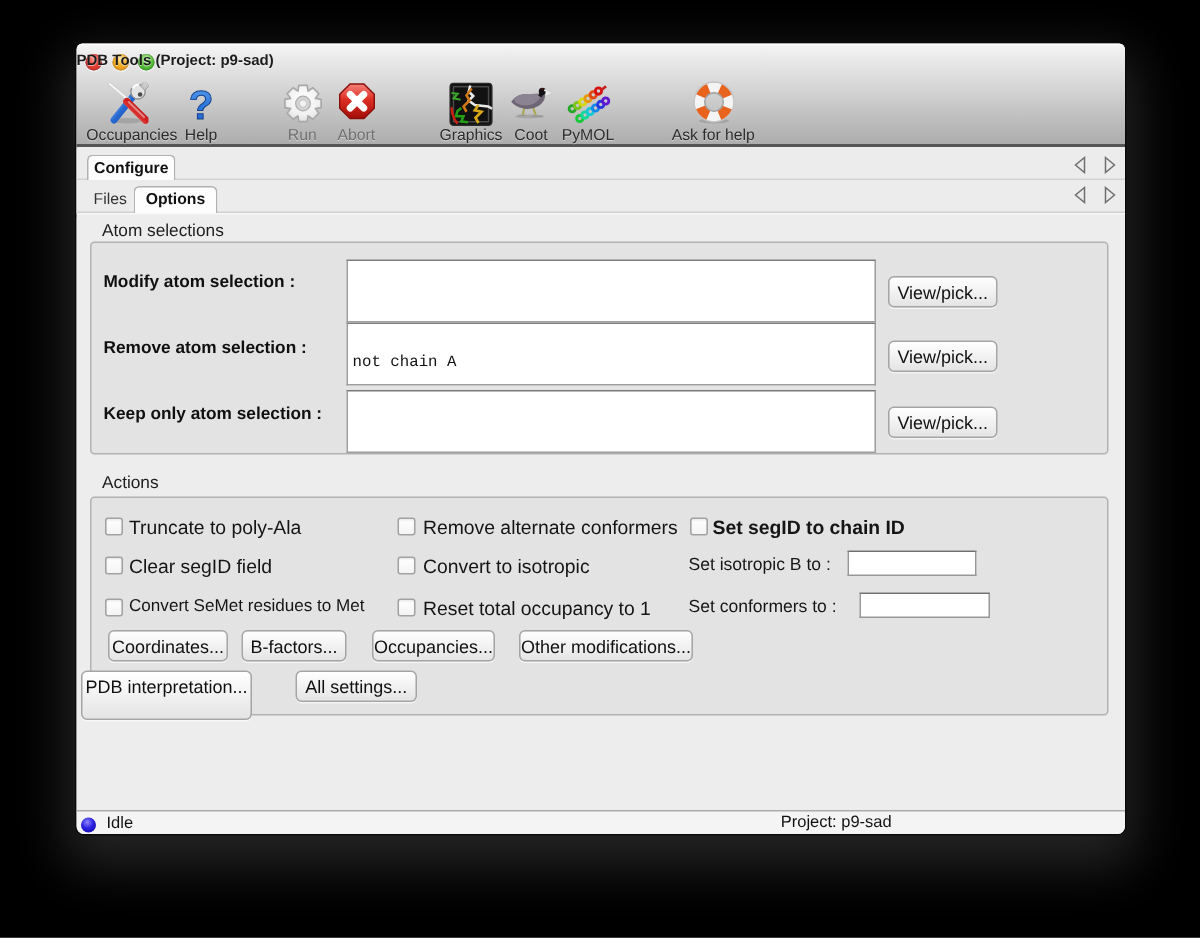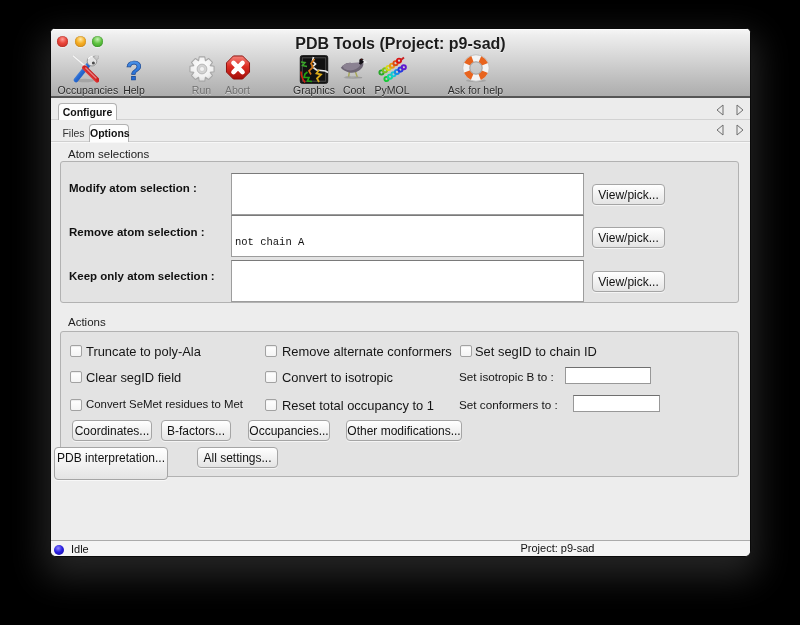--- a/index.html
+++ b/index.html
@@ -7,33 +7,33 @@
   box-shadow:0 14px 34px 7px rgba(140,140,140,0.26);box-sizing:border-box;}
 
 #header{position:absolute;left:0;top:0;width:100%;height:67px;
   background:linear-gradient(to bottom,#f7f7f7 0%,#ededed 10%,#d8d8d8 40%,#bcbcbc 78%,#adadad 100%);
   border-bottom:2px solid #555;box-sizing:content-box;}
 #header:before{content:"";position:absolute;left:0;top:0;width:100%;height:1px;background:rgba(255,255,255,0.8);}
 .tl{position:absolute;top:6.5px;width:11px;height:11px;border-radius:50%;}
 #tl-red{left:6px;background:radial-gradient(circle at 50% 30%,#ff9d96 0%,#ea463b 42%,#d2362c 75%,#ad2a22 100%);box-shadow:inset 0 0 1px rgba(80,0,0,.8),0 1px 1px rgba(255,255,255,.6);}
 #tl-yel{left:23.5px;background:radial-gradient(circle at 50% 30%,#ffe9a8 0%,#f5ae23 45%,#e3961a 80%,#c27e15 100%);box-shadow:inset 0 0 1px rgba(110,70,0,.8),0 1px 1px rgba(255,255,255,.6);}
 #tl-grn{left:41px;background:radial-gradient(circle at 50% 30%,#c5f2b2 0%,#62c443 45%,#42a82c 80%,#368f24 100%);box-shadow:inset 0 0 1px rgba(0,70,0,.8),0 1px 1px rgba(255,255,255,.6);}
-#title{position:absolute;top:5.5px;left:0;width:100%;text-align:center;font-size:16px;font-weight:bold;color:#1c1c1c;text-shadow:0 1px 0 rgba(255,255,255,.55);}
+#title{position:absolute;top:5.5px;left:0;width:100%;font-size:10px;font-weight:bold;color:#1c1c1c;text-shadow:0 1px 0 rgba(255,255,255,.55);}
 
 .titem{position:absolute;top:26px;height:40px;text-align:center;}
 .titem .ic{position:absolute;left:50%;transform:translateX(-50%);}
 .titem .lb{position:absolute;top:29px;left:0;right:0;font-size:10.5px;color:#2b2b2b;text-shadow:0 1px 0 rgba(255,255,255,.45);white-space:nowrap;}
 .titem.dis .lb{color:#6f6f6f;}
 
 #tabrow1{position:absolute;left:0;top:69px;width:100%;height:22px;background:#ececec;border-bottom:1px solid #d2d2d2;box-sizing:border-box;box-shadow:0 1px 0 #f7f7f7;}
 #tabrow2{position:absolute;left:0;top:91px;width:100%;height:22px;background:#ececec;border-bottom:1px solid #d0d0d0;box-sizing:border-box;box-shadow:0 1px 0 #f7f7f7;}
 .tab{position:absolute;background:#fdfdfd;border:1px solid #b2b2b2;border-bottom:none;border-radius:4px 4px 0 0;box-sizing:border-box;text-align:center;}
 #tab-conf{left:7px;top:5px;width:59px;height:17px;font-weight:bold;font-size:10.5px;color:#111;line-height:16px;}
 #tab-files{position:absolute;left:8px;top:5px;width:29px;height:16px;font-size:10.5px;color:#333;line-height:17px;text-align:center;}
-#tab-opts{left:38px;top:3.5px;width:40px;height:18.5px;font-weight:bold;font-size:10.5px;color:#111;line-height:17px;}
+#tab-opts{left:38px;top:3.5px;width:56px;height:18.5px;font-weight:bold;font-size:10.5px;color:#111;line-height:17px;}
 .arrows{position:absolute;right:4px;width:32px;}
 
 #content{position:absolute;left:0;top:116px;width:100%;bottom:16px;background:#ededed;}
 .seclabel{position:absolute;font-size:11.5px;color:#1d1d1d;}
 .gbox{position:absolute;left:9px;width:679px;background:#e3e3e3;border:1px solid #b2b2b2;border-radius:3px;box-sizing:border-box;}
 .blabel{position:absolute;font-size:11.5px;font-weight:bold;color:#101010;white-space:nowrap;}
 .tinput{position:absolute;background:#fff;border:1px solid #9d9d9d;border-top-color:#7a7a7a;box-sizing:border-box;font-family:"Liberation Mono",monospace;font-size:10.5px;color:#111;padding:20px 3px;}
 .btn{position:absolute;background:linear-gradient(to bottom,#ffffff 0%,#f3f3f3 45%,#e4e4e4 100%);border:1px solid #a5a5a5;border-radius:4px;box-sizing:border-box;font-size:12px;color:#111;text-align:center;white-space:nowrap;box-shadow:0 1px 0 rgba(255,255,255,.6);}
 .cb{position:absolute;width:12px;height:12px;background:linear-gradient(to bottom,#ffffff,#f4f4f4);border:1px solid #a2a2a2;border-radius:2px;box-sizing:border-box;box-shadow:inset 0 1px 1px rgba(0,0,0,.08);}
 .cblabel{position:absolute;font-size:12.9px;color:#151515;white-space:nowrap;}
@@ -233,21 +233,21 @@
     <div class="cblabel" style="left:35px;top:252.5px;font-size:11.4px;">Convert SeMet residues to Met</div>
 
     <div class="cb" style="left:214px;top:200px;"></div>
     <div class="cblabel" style="left:231px;top:199px;">Remove alternate conformers</div>
     <div class="cb" style="left:214px;top:226px;"></div>
     <div class="cblabel" style="left:231px;top:225px;">Convert to isotropic</div>
     <div class="cb" style="left:214px;top:254px;"></div>
     <div class="cblabel" style="left:231px;top:253px;">Reset total occupancy to 1</div>
 
     <div class="cb" style="left:409px;top:200px;"></div>
-    <div class="cblabel" style="left:424px;top:199px;">Set segID to chain ID</div>
+    <div class="cblabel" style="left:424px;top:199px;font-weight:bold;">Set segID to chain ID</div>
     <div class="plabel" style="left:408px;top:225px;">Set isotropic B to :</div>
     <div class="sinput" style="left:514px;top:222px;width:86px;height:17px;"></div>
     <div class="plabel" style="left:408px;top:253px;">Set conformers to :</div>
     <div class="sinput" style="left:522px;top:250px;width:87px;height:17px;"></div>
 
     <div class="btn" style="left:21px;top:275px;width:80px;height:21px;line-height:20px;">Coordinates...</div>
     <div class="btn" style="left:110px;top:275px;width:70px;height:21px;line-height:20px;">B-factors...</div>
     <div class="btn" style="left:197px;top:275px;width:82px;height:21px;line-height:20px;">Occupancies...</div>
     <div class="btn" style="left:295px;top:275px;width:116px;height:21px;line-height:20px;">Other modifications...</div>
     <div class="btn" style="left:3px;top:302px;width:114px;height:33px;line-height:20px;">PDB interpretation...</div>

